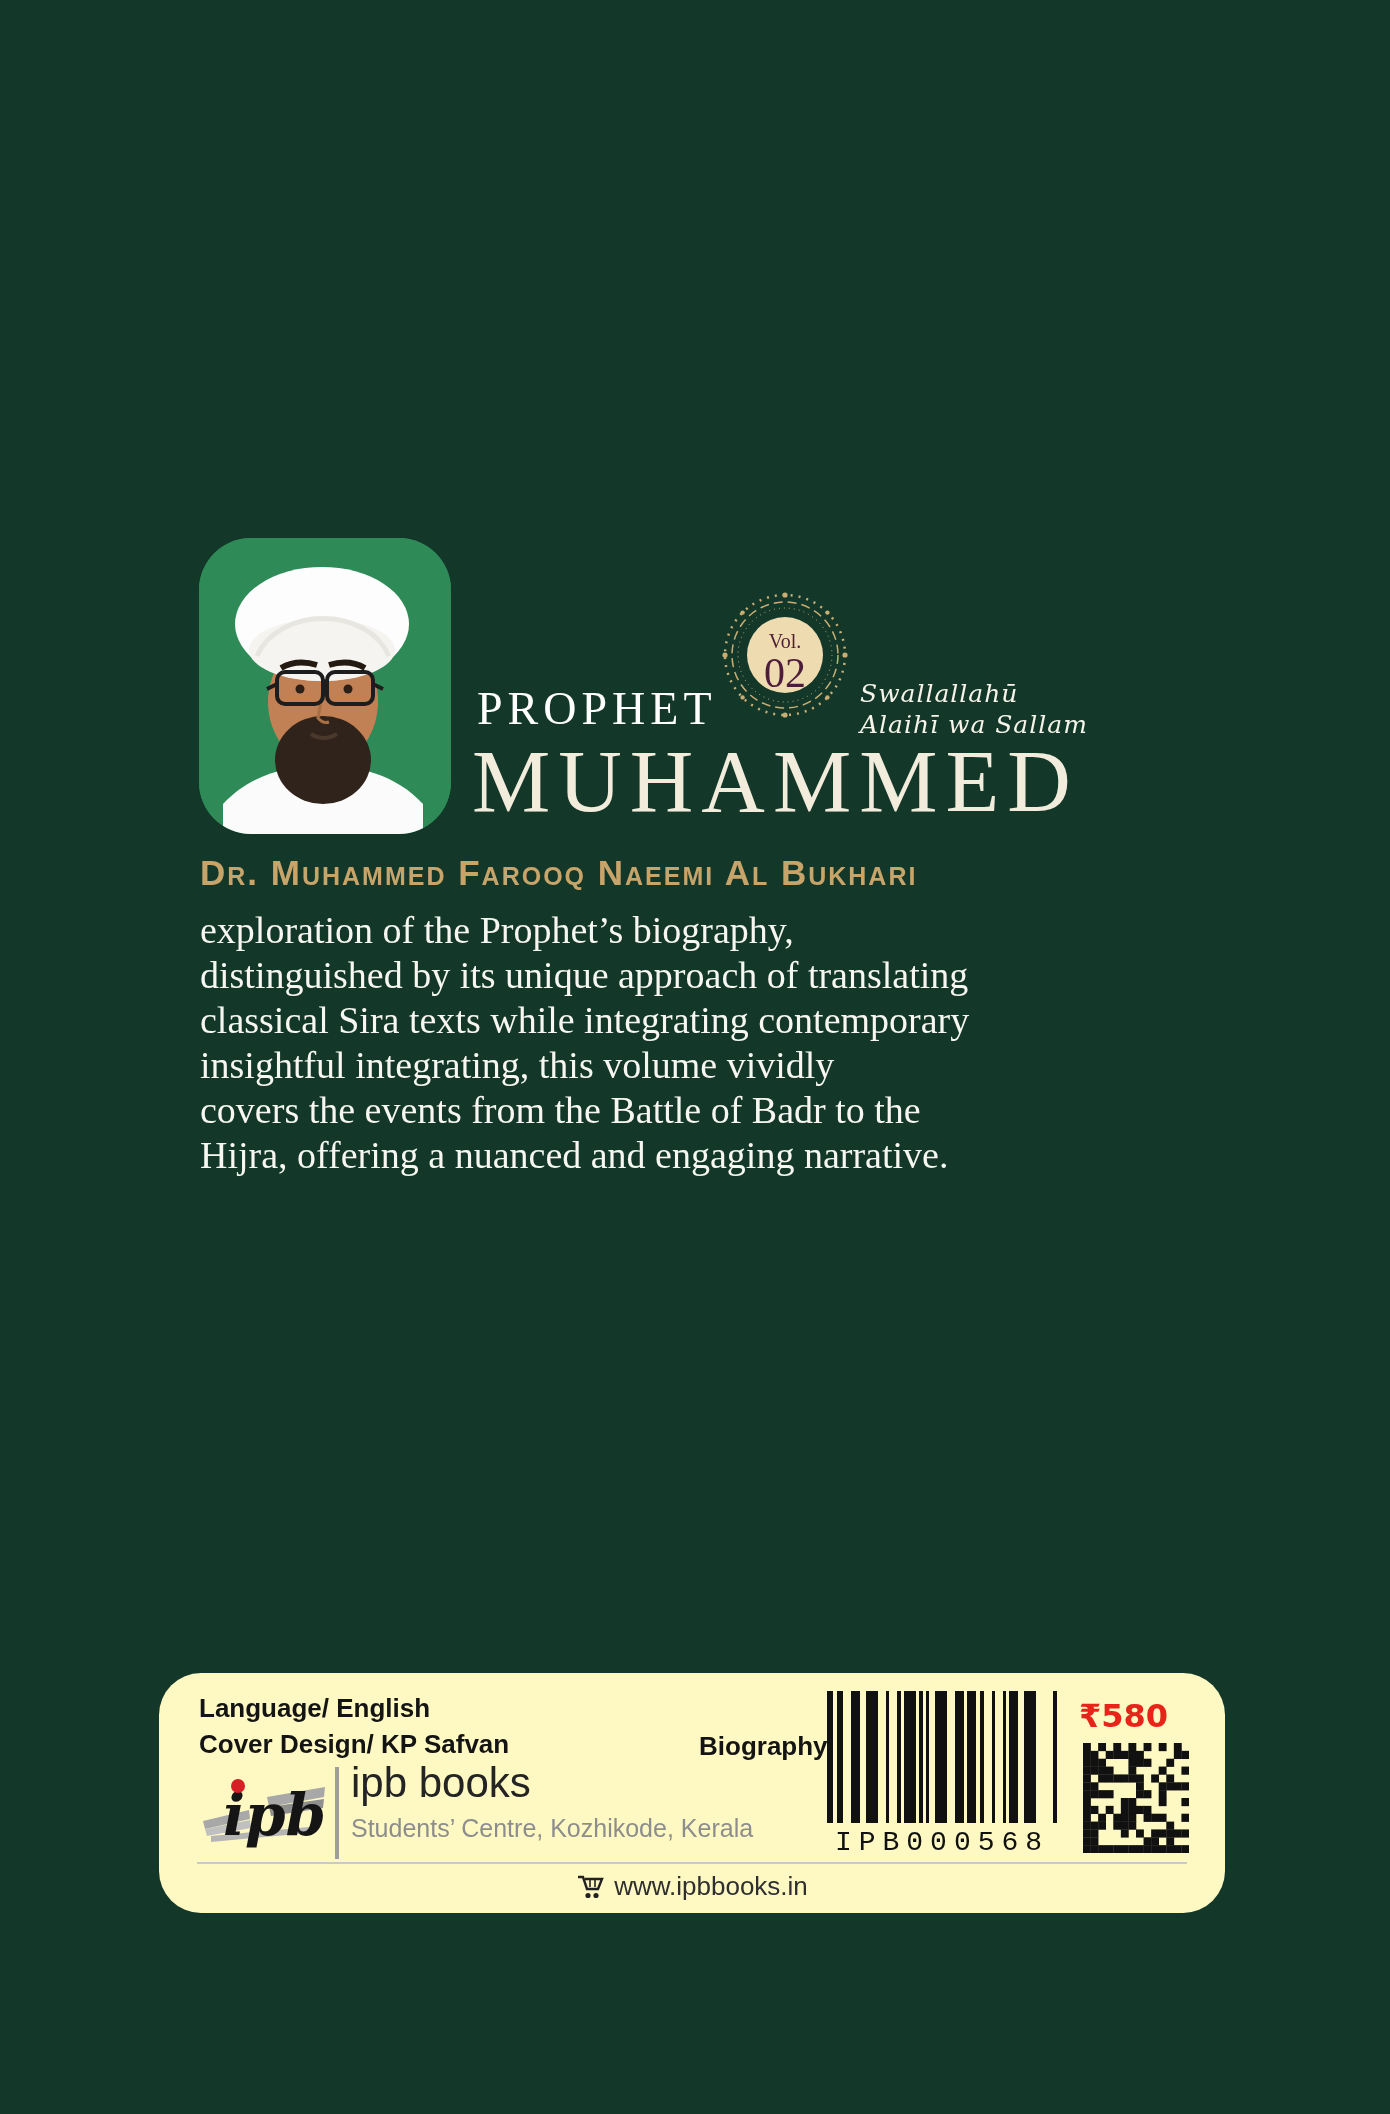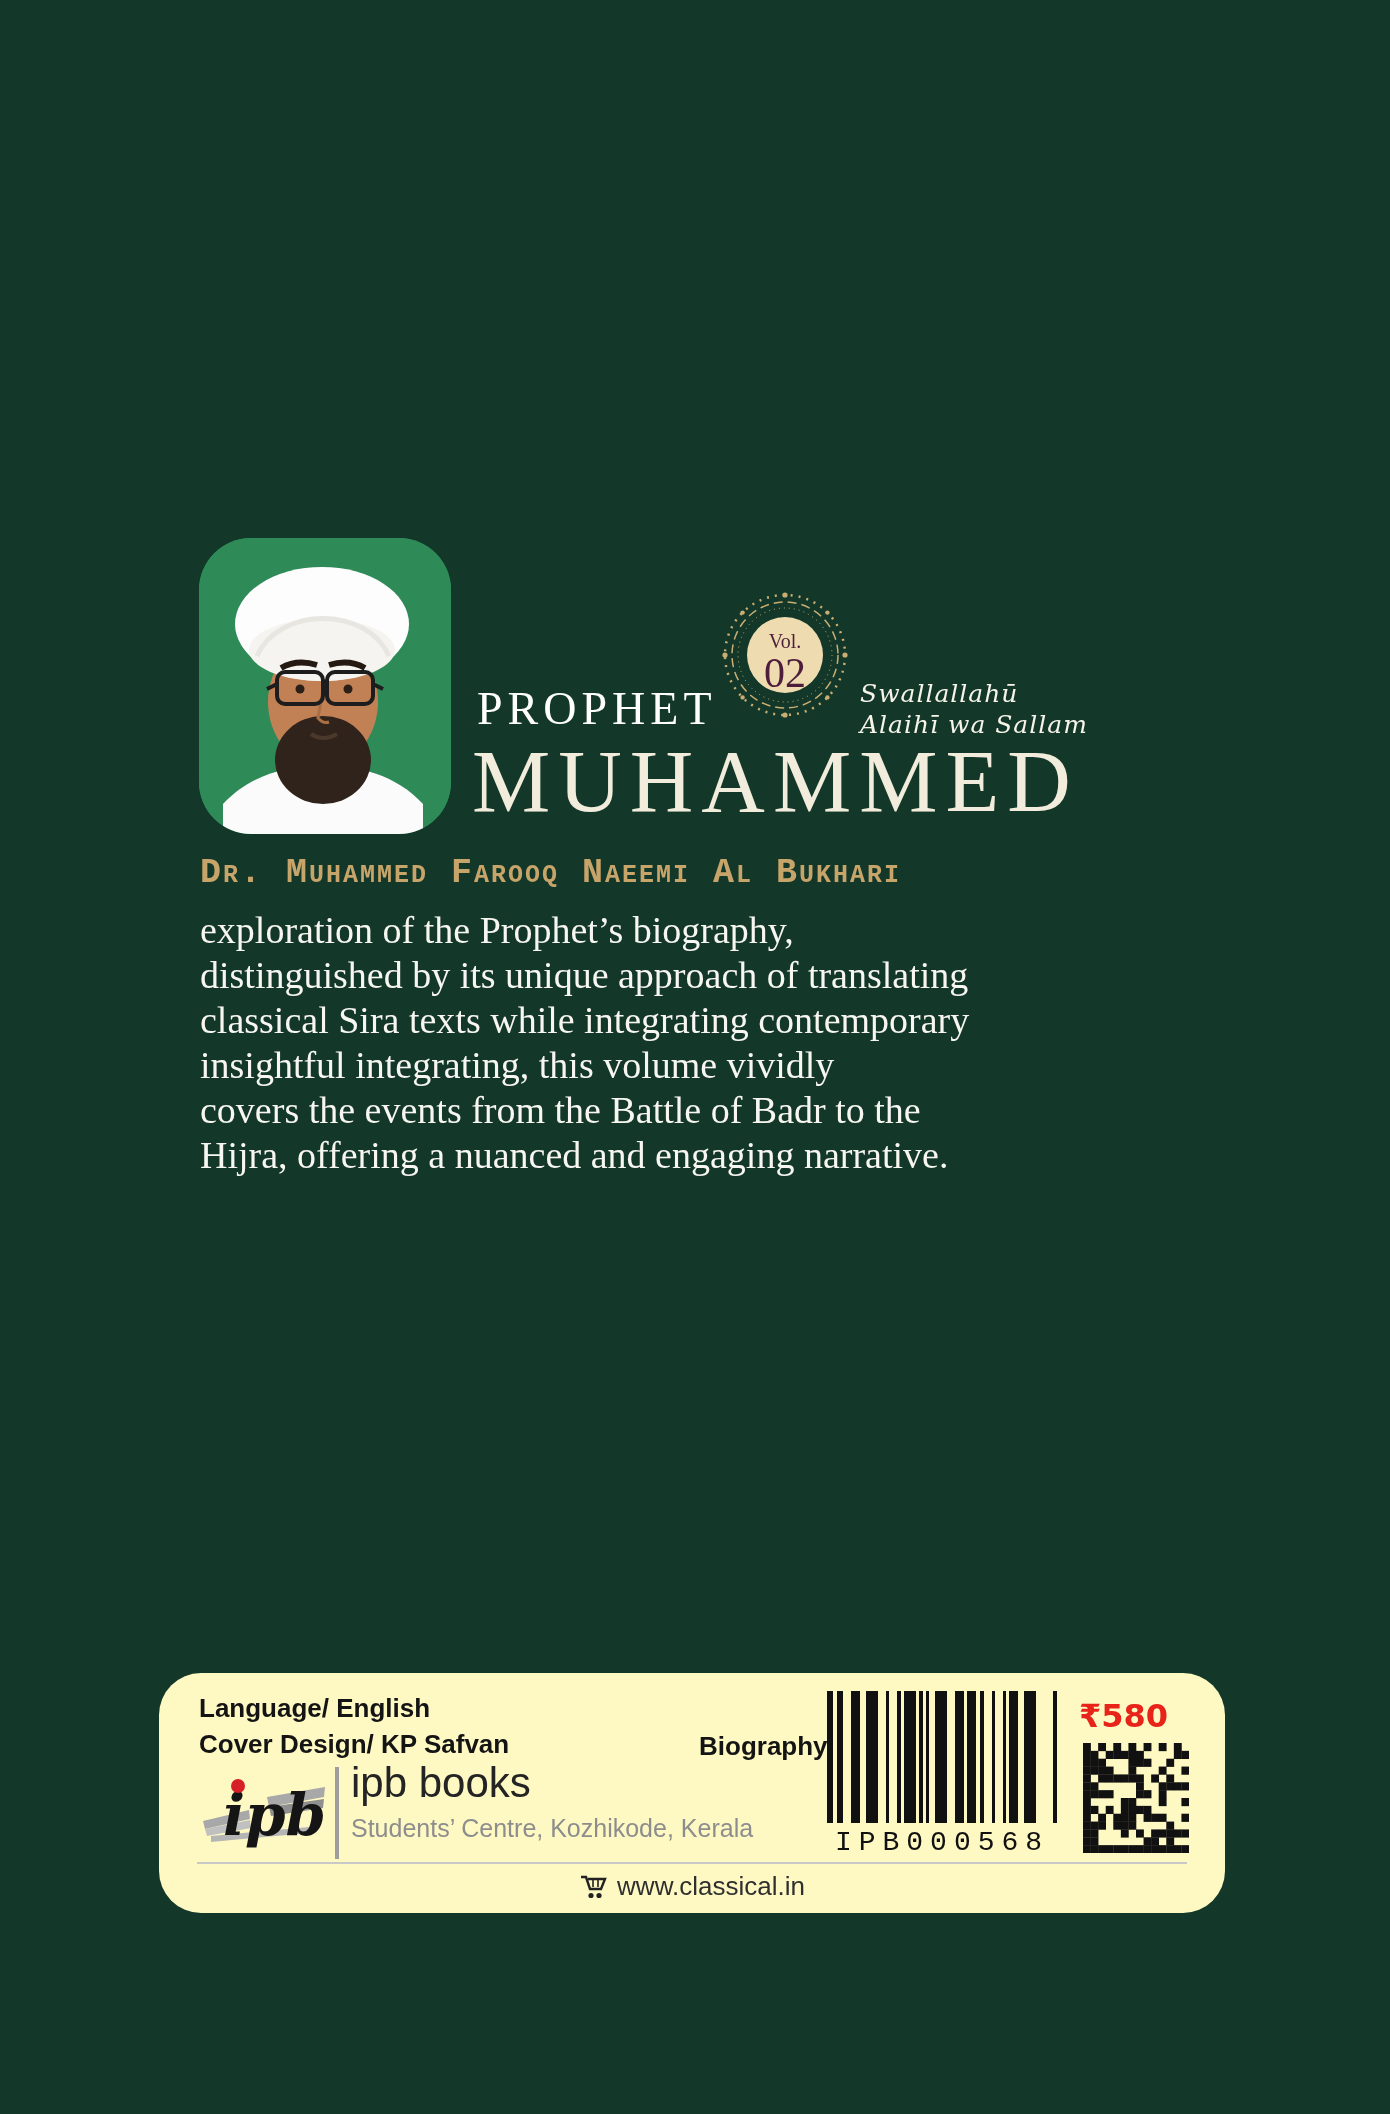--- a/index.html
+++ b/index.html
@@ -19,21 +19,21 @@
             letter-spacing:8px;color:#f2ecdc;}
 
   
   .medallion{left:720px;top:590px;width:130px;height:130px;}
 
   
   .honorific{left:860px;top:678px;color:#f7f4ea;font-family:"DejaVu Serif",serif;font-style:italic;
              font-size:25px;line-height:31px;letter-spacing:1px;}
 
   
-  .author{left:200px;top:854px;font-family:Liberation Mono, monospace;font-variant:small-caps;
+  .author{left:200px;top:854px;font-family:Liberation Sans, sans-serif;font-variant:small-caps;
           font-weight:600;font-size:35px;line-height:1.1;letter-spacing:2px;color:#c7a469;text-align:center;}
 
   
   .desc{left:200px;top:908px;font-family:"Liberation Serif",serif;font-size:38px;line-height:45px;
         color:#f7f6f0;}
 
   
   .panel{left:159px;top:1673px;width:1066px;height:240px;background:#fef9c3;border-radius:42px;color:#141414;}
   .panel .lang{left:40px;top:20px;font-size:26px;font-weight:600;}
   .panel .design{left:40px;top:56px;font-size:26px;font-weight:600;}
@@ -286,17 +286,17 @@
 
     <div class="abs divider"></div>
 
     <div class="abs webrow">
       <svg width="28" height="26" viewBox="0 0 28 26">
         <path d="M2,3 h5 l4,12 h11 l4,-10 h-17" fill="none" stroke="#222" stroke-width="2.4"></path>
         <path d="M14,5 v8 M19,5 v8" stroke="#222" stroke-width="1.6"></path>
         <circle cx="12" cy="21.5" r="2.6" fill="#222"></circle>
         <circle cx="20" cy="21.5" r="2.6" fill="#222"></circle>
       </svg>
-      <span>www.classical.in</span>
+      <span>www.ipbbooks.in</span>
     </div>
   </div>
 
 </div>
 
 </body></html>

